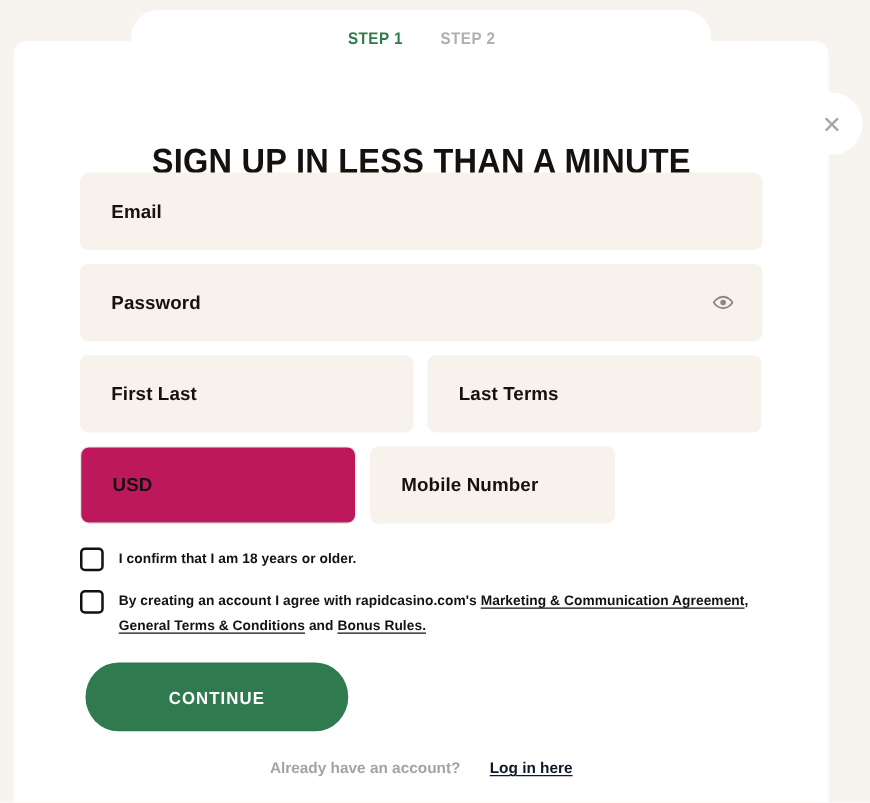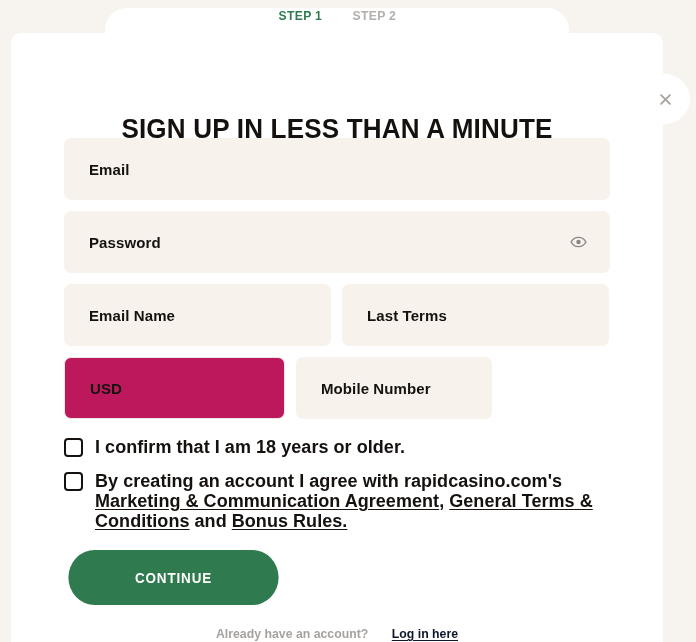--- a/index.html
+++ b/index.html
@@ -31,21 +31,21 @@
   
   .step-bar {
     position: absolute;
     left: 105px;
     top: 8px;
     width: 464px;
     height: 44px;
     background: #ffffff;
     border-radius: 26px;
     display: flex;
-    align-items: flex-start;
+    align-items: center;
     justify-content: center;
     gap: 25px;
     z-index: 6;
   }
   .step {
     font-size: 13.5px;
     font-weight: 700;
     letter-spacing: 0.4px;
     font-family: "Liberation Sans", sans-serif;
     transform: scaleX(0.9);
@@ -183,21 +183,21 @@
     width: 19px;
     height: 19px;
     border: 2px solid #15110f;
     border-radius: 4px;
     background: #fff;
     flex: none;
     margin-top: 1px;
     cursor: pointer;
   }
   .check-text {
-    font-size: 18px;
+    font-size: 11px;
     font-weight: 600;
     color: #15110f;
     line-height: 20px;
     letter-spacing: 0.05px;
   }
   .check-text a {
     color: #15110f;
     text-decoration: underline;
     text-underline-offset: 2px;
   }
@@ -256,21 +256,21 @@
       <span class="eye">
         <svg width="17" height="17" viewBox="0 0 24 24" fill="none" stroke="#8d8784" stroke-width="2">
           <path d="M1.5 12S5 5.5 12 5.5 22.5 12 22.5 12 19 18.5 12 18.5 1.5 12 1.5 12Z"></path>
           <circle cx="12" cy="12" r="3.2" fill="#8d8784" stroke="none"></circle>
         </svg>
       </span>
     </div>
 
     <div class="row mb12">
       <div class="field half">
-        <span class="ph">Email Name</span>
+        <span class="ph">First Last</span>
       </div>
       <div class="field half">
         <span class="ph">Last Terms</span>
       </div>
     </div>
 
     <div class="row">
       <div class="field select-white">
         <span class="ph">USD</span>
       </div>

